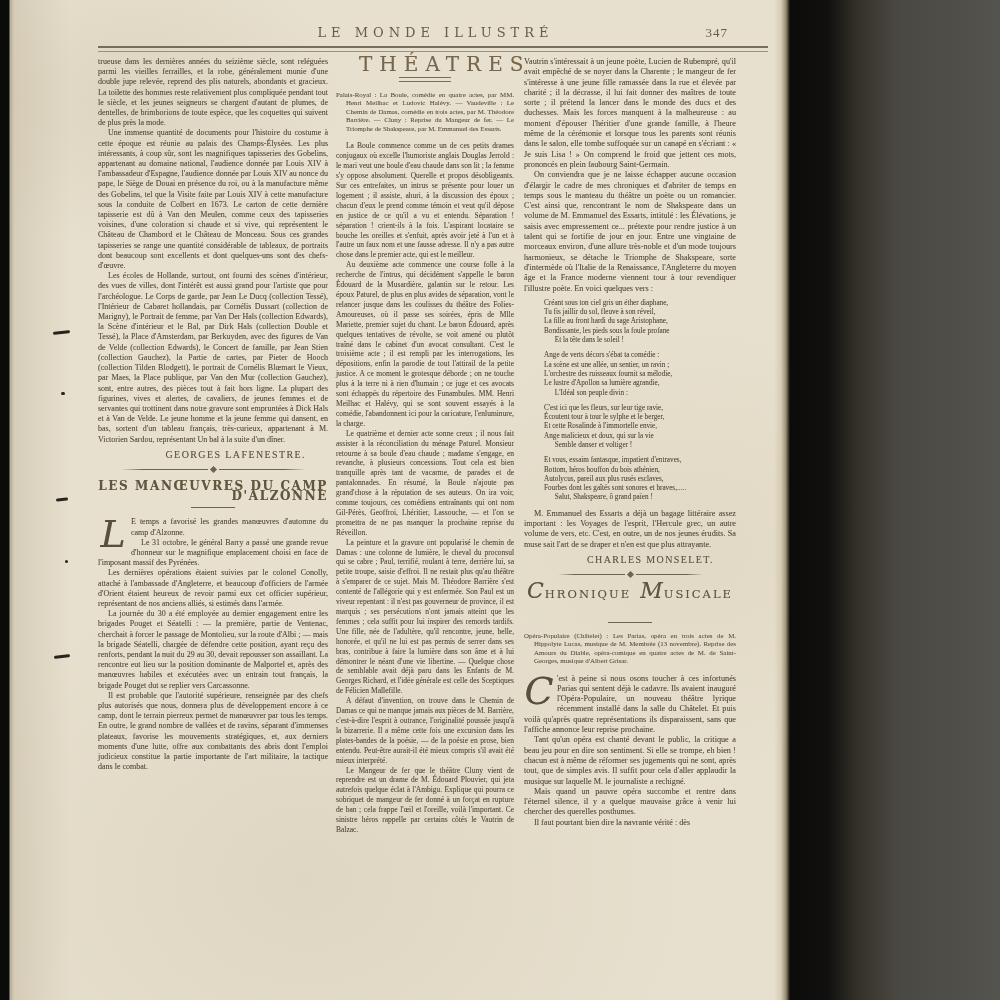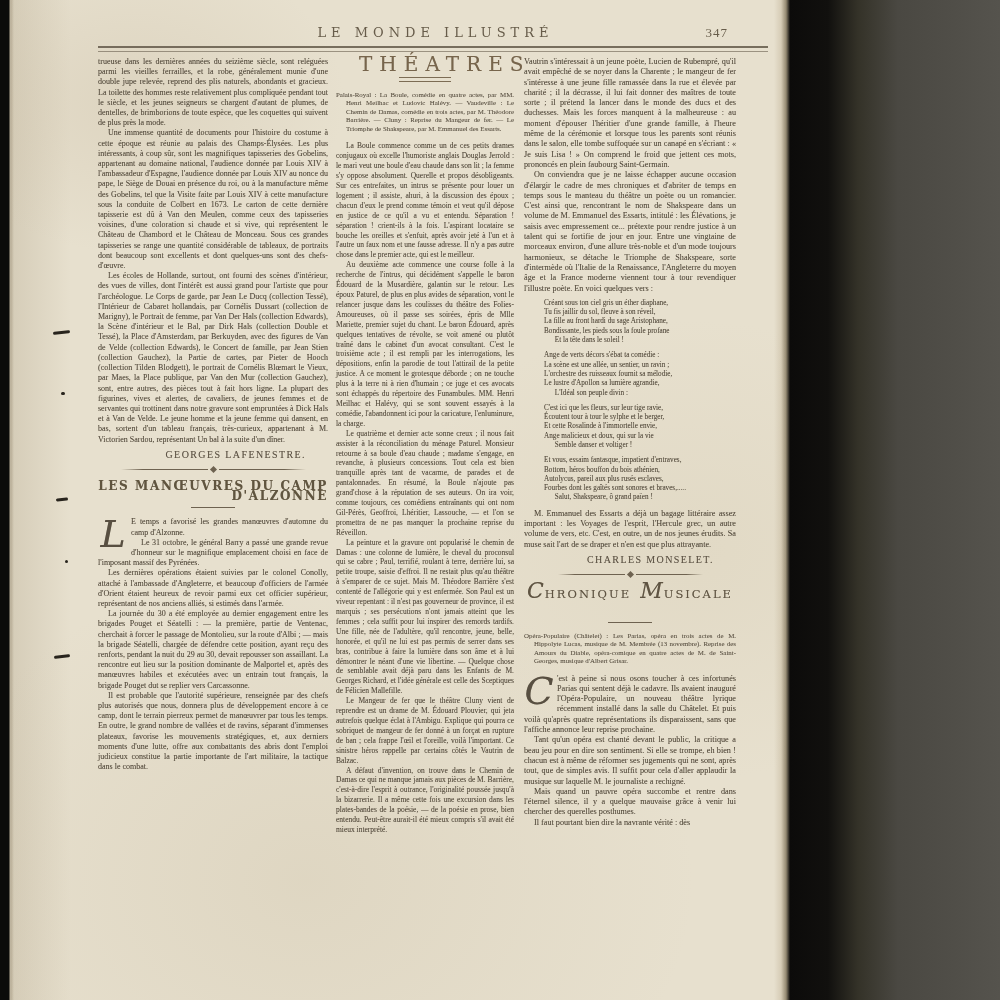--- a/index.html
+++ b/index.html
@@ -101,22 +101,22 @@
   </div>
 
   <div class="col col-mid">
     <h1 class="theatres-title">THÉATRES</h1>
     <div class="heading-rule"></div>
     <div class="program">Palais-Royal : La Boule, comédie en quatre actes, par MM. Henri Meilhac et Ludovic Halévy. — Vaudeville : Le Chemin de Damas, comédie en trois actes, par M. Théodore Barrière. — Cluny : Reprise du Mangeur de fer. — Le Triomphe de Shakspeare, par M. Emmanuel des Essarts.</div>
     <p class="bp">La Boule commence comme un de ces petits drames conjugaux où excelle l'humoriste anglais Douglas Jerrold : le mari veut une boule d'eau chaude dans son lit ; la femme s'y oppose absolument. Querelle et propos désobligeants. Sur ces entrefaites, un intrus se présente pour louer un logement ; il assiste, ahuri, à la discussion des époux ; chacun d'eux le prend comme témoin et veut qu'il dépose en justice de ce qu'il a vu et entendu. Séparation ! séparation ! crient-ils à la fois. L'aspirant locataire se bouche les oreilles et s'enfuit, après avoir jeté à l'un et à l'autre un faux nom et une fausse adresse. Il n'y a pas autre chose dans le premier acte, qui est le meilleur.</p>
     <p class="bp">Au deuxième acte commence une course folle à la recherche de l'intrus, qui décidément s'appelle le baron Édouard de la Musardière, galantin sur le retour. Les époux Paturel, de plus en plus avides de séparation, vont le relancer jusque dans les coulisses du théâtre des Folies-Amoureuses, où il passe ses soirées, épris de Mlle Mariette, premier sujet du chant. Le baron Édouard, après quelques tentatives de révolte, se voit amené ou plutôt traîné dans le cabinet d'un avocat consultant. C'est le troisième acte ; il est rempli par les interrogations, les dépositions, enfin la parodie de tout l'attirail de la petite justice. A ce moment le grotesque déborde ; on ne touche plus à la terre ni à rien d'humain ; ce juge et ces avocats sont échappés du répertoire des Funambules. MM. Henri Meilhac et Halévy, qui se sont souvent essayés à la comédie, l'abandonnent ici pour la caricature, l'enluminure, la charge.</p>
     <p class="bp">Le quatrième et dernier acte sonne creux ; il nous fait assister à la réconciliation du ménage Paturel. Monsieur retourne à sa boule d'eau chaude ; madame s'engage, en revanche, à plusieurs concessions. Tout cela est bien tranquille après tant de vacarme, de parades et de pantalonnades. En résumé, la Boule n'ajoute pas grand'chose à la réputation de ses auteurs. On ira voir, comme toujours, ces comédiens entraînants qui ont nom Gil-Pérès, Geoffroi, Lhéritier, Lassouche, — et l'on se promettra de ne pas manquer la prochaine reprise du Réveillon.</p>
     <p class="bp">La peinture et la gravure ont popularisé le chemin de Damas : une colonne de lumière, le cheval du proconsul qui se cabre ; Paul, terrifié, roulant à terre, derrière lui, sa petite troupe, saisie d'effroi. Il ne restait plus qu'au théâtre à s'emparer de ce sujet. Mais M. Théodore Barrière s'est contenté de l'allégorie qui y est enfermée. Son Paul est un viveur repentant : il n'est pas gouverneur de province, il est marquis ; ses persécutions n'ont jamais atteint que les femmes ; cela suffit pour lui inspirer des remords tardifs. Une fille, née de l'adultère, qu'il rencontre, jeune, belle, honorée, et qu'il ne lui est pas permis de serrer dans ses bras, contribue à faire la lumière dans son âme et à lui démontrer le néant d'une vie libertine. — Quelque chose de semblable avait déjà paru dans les Enfants de M. Georges Richard, et l'idée générale est celle des Sceptiques de Félicien Mallefille.</p>
+    <p class="bp">A défaut d'invention, on trouve dans le Chemin de Damas ce qui ne manque jamais aux pièces de M. Barrière, c'est-à-dire l'esprit à outrance, l'originalité poussée jusqu'à la bizarrerie. Il a même cette fois une excursion dans les plates-bandes de la poésie, — de la poésie en prose, bien entendu. Peut-être aurait-il été mieux compris s'il avait été mieux interprété.</p>
     <p class="bp">Le Mangeur de fer que le théâtre Cluny vient de reprendre est un drame de M. Édouard Plouvier, qui jeta autrefois quelque éclat à l'Ambigu. Explique qui pourra ce sobriquet de mangeur de fer donné à un forçat en rupture de ban ; cela frappe l'œil et l'oreille, voilà l'important. Ce sinistre héros rappelle par certains côtés le Vautrin de Balzac.</p>
-    <p class="bp">A défaut d'invention, on trouve dans le Chemin de Damas ce qui ne manque jamais aux pièces de M. Barrière, c'est-à-dire l'esprit à outrance, l'originalité poussée jusqu'à la bizarrerie. Il a même cette fois une excursion dans les plates-bandes de la poésie, — de la poésie en prose, bien entendu. Peut-être aurait-il été mieux compris s'il avait été mieux interprété.</p>
   </div>
 
   <div class="col col-right">
     <p class="bp ni">Vautrin s'intéressait à un jeune poète, Lucien de Rubempré, qu'il avait empêché de se noyer dans la Charente ; le mangeur de fer s'intéresse à une jeune fille ramassée dans la rue et élevée par charité ; il la décrasse, il lui fait donner des maîtres de toute sorte ; il prétend la lancer dans le monde des ducs et des duchesses. Mais les forces manquent à la malheureuse : au moment d'épouser l'héritier d'une grande famille, à l'heure même de la cérémonie et lorsque tous les parents sont réunis dans le salon, elle tombe suffoquée sur un canapé en s'écriant : « Je suis Lisa ! » On comprend le froid que jettent ces mots, prononcés en plein faubourg Saint-Germain.</p>
     <p class="bp">On conviendra que je ne laisse échapper aucune occasion d'élargir le cadre de mes chroniques et d'abriter de temps en temps sous le manteau du théâtre un poète ou un romancier. C'est ainsi que, rencontrant le nom de Shakspeare dans un volume de M. Emmanuel des Essarts, intitulé : les Élévations, je saisis avec empressement ce... prétexte pour rendre justice à un talent qui se fortifie de jour en jour. Entre une vingtaine de morceaux environ, d'une allure très-noble et d'un mode toujours harmonieux, se détache le Triomphe de Shakspeare, sorte d'intermède où l'Italie de la Renaissance, l'Angleterre du moyen âge et la France moderne viennent tour à tour revendiquer l'illustre poète. En voici quelques vers :</p>
     <div class="poem">
       <div class="stanza">Créant sous ton ciel gris un éther diaphane,
 Tu fis jaillir du sol, fleuve à son réveil,
 La fille au front hardi du sage Aristophane,
 Bondissante, les pieds sous la foule profane

